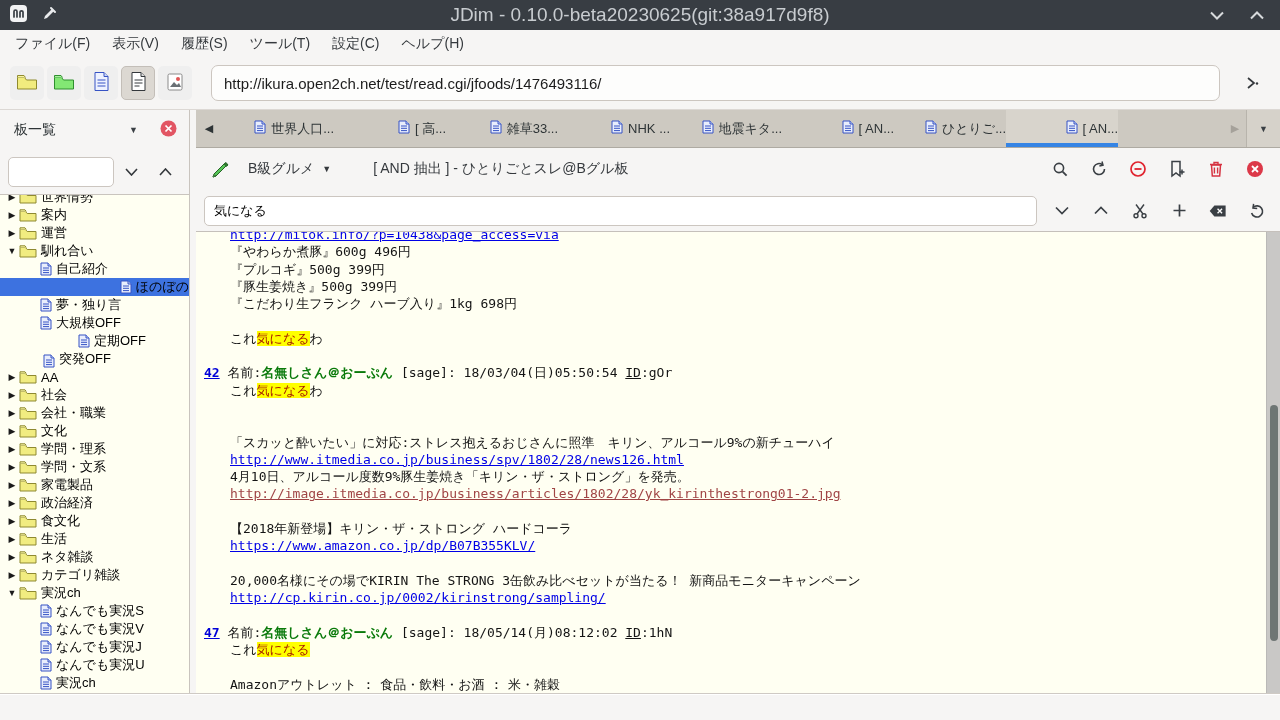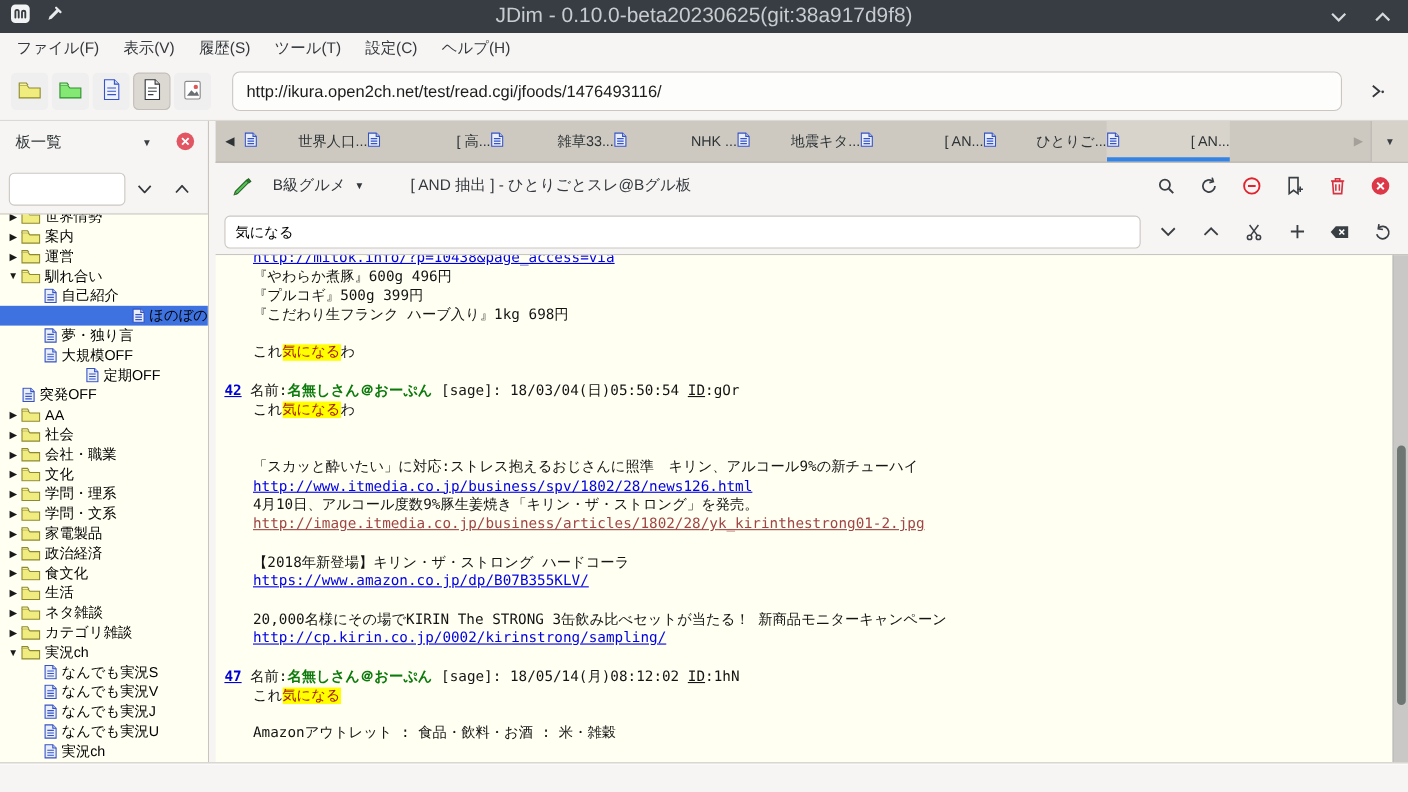--- a/index.html
+++ b/index.html
@@ -41,21 +41,21 @@
   .trow .nicon { flex:none; display:flex; margin-right:4px; }
   .trow.sel { background:#3d72e0; }
   .trow .nlabel { color:#000; }
 
   
   .rightpane { position:absolute; left:196px; right:0; top:0; bottom:0; }
   .tabbar { position:absolute; top:0; left:0; right:0; height:38px; background:#cdc9c1; border-bottom:1px solid #aeaaa2; display:flex; align-items:stretch; }
   .tab-arrow { width:26px; display:flex; align-items:center; justify-content:center; font-size:11px; color:#2e3436; background:none; border:none; }
   .tab-arrow.disabled { color:#a5a19a; width:22px; }
   .tabs { flex:1; display:flex; overflow:hidden; }
-  .tab { flex:1; max-width:112px; display:flex; align-items:center; justify-content:space-between; gap:5px; font-size:13px; color:#2e3436; overflow:hidden; }
+  .tab { flex:1; max-width:112px; display:flex; align-items:center; justify-content:flex-end; gap:5px; font-size:13px; color:#2e3436; overflow:hidden; }
   .tab.active { background:#d8d4cc; box-shadow:inset 0 -4px 0 #3584e4; }
   .tab .tlabel { white-space:nowrap; overflow:hidden; }
   .tab-menu { width:34px; border:none; border-left:1px solid #b8b4ac; background:#d6d2ca; font-size:9px; color:#3a3f44; }
 
   .threadbar { position:absolute; top:38px; left:0; right:0; height:42px; background:#f6f5f4; display:flex; align-items:center; font-size:14px; }
   .write-btn { margin-left:14px; display:flex; }
   .board-sel { margin-left:18px; display:flex; align-items:center; gap:8px; color:#35393d; }
   .board-sel .caret { font-size:9px; }
   .thread-title { margin-left:42px; color:#35393d; }
   .tb-icons { margin-left:auto; display:flex; align-items:center; gap:21px; margin-right:16px; }
@@ -273,21 +273,21 @@
           <div class="trow" style="padding-left: 40px; margin-left: 38px;">
             <span class="nicon">
               <svg width="12" height="14" viewBox="0 0 12 14">
                 <path d="M1 1h7l3 3v9H1z" fill="#e9eefc" stroke="#3653c4"></path>
                 <path d="M8 1v3h3" fill="#c8d3f2" stroke="#3653c4"></path>
                 <path d="M3 6h6M3 8.3h6M3 10.6h6" stroke="#3653c4"></path>
               </svg>
             </span>
             <span class="nlabel">定期OFF</span>
           </div>
-          <div class="trow" style="padding-left: 20px;">
+          <div class="trow" style="padding-left: 43px; align-items: flex-end;">
             <span class="nicon">
               <svg width="12" height="14" viewBox="0 0 12 14">
                 <path d="M1 1h7l3 3v9H1z" fill="#e9eefc" stroke="#3653c4"></path>
                 <path d="M8 1v3h3" fill="#c8d3f2" stroke="#3653c4"></path>
                 <path d="M3 6h6M3 8.3h6M3 10.6h6" stroke="#3653c4"></path>
               </svg>
             </span>
             <span class="nlabel">突発OFF</span>
           </div>
           <div class="trow" style="padding-left: 5px;">
@@ -638,20 +638,21 @@
                 <path d="M4.6.8L4 5l4.2.6" fill="none" stroke="#3a3f44" stroke-width="1.5"></path>
               </svg>
             </button>
         </span>
       </div>
 
       <div class="content" id="content">
           <div class="cline ind1"><span class="sg-lnk">http://mitok.info/?p=10438&amp;page_access=via</span></div>
           <div class="cline ind1"><span class="sg-t">『やわらか煮豚』600g 496円</span></div>
           <div class="cline ind1"><span class="sg-t">『プルコギ』500g 399円</span></div>
+          <div class="cline ind1"><span class="sg-t">『豚生姜焼き』500g 399円</span></div>
           <div class="cline ind1"><span class="sg-t">『こだわり生フランク ハーブ入り』1kg 698円</span></div>
           <div class="cline ind1">&nbsp;</div>
           <div class="cline ind1"><span class="sg-t">これ</span><span class="sg-hl">気になる</span><span class="sg-t">わ</span></div>
           <div class="cline ind1">&nbsp;</div>
           <div class="cline ind0"><span class="sg-num">42</span><span class="sg-t"> 名前:</span><span class="sg-name">名無しさん＠おーぷん</span><span class="sg-t"> [sage]: 18/03/04(日)05:50:54 </span><span class="sg-id">ID</span><span class="sg-t">:gOr</span></div>
           <div class="cline ind1"><span class="sg-t">これ</span><span class="sg-hl">気になる</span><span class="sg-t">わ</span></div>
           <div class="cline ind1">&nbsp;</div>
           <div class="cline ind1">&nbsp;</div>
           <div class="cline ind1"><span class="sg-t">「スカッと酔いたい」に対応:ストレス抱えるおじさんに照準　キリン、アルコール9%の新チューハイ</span></div>
           <div class="cline ind1"><span class="sg-lnk">http://www.itmedia.co.jp/business/spv/1802/28/news126.html</span></div>

